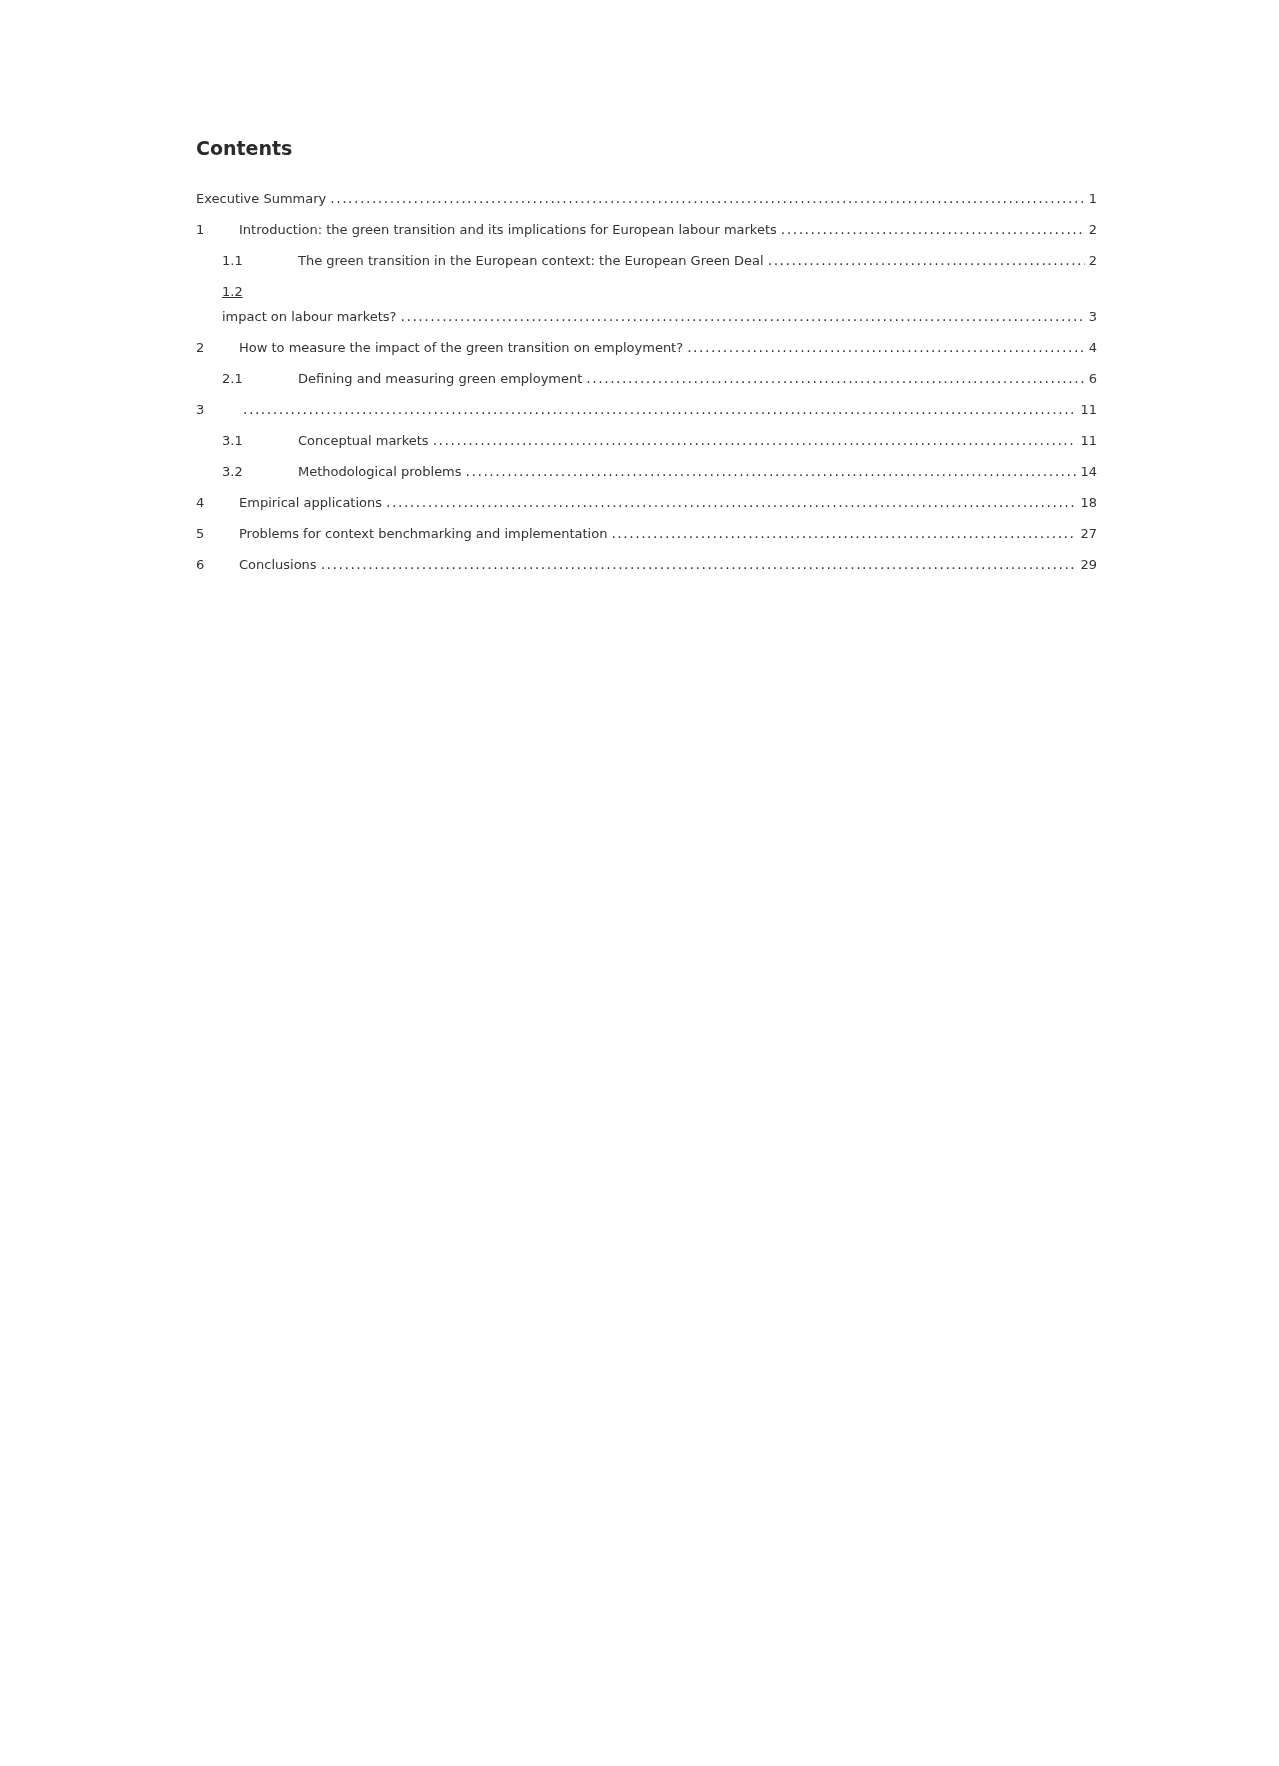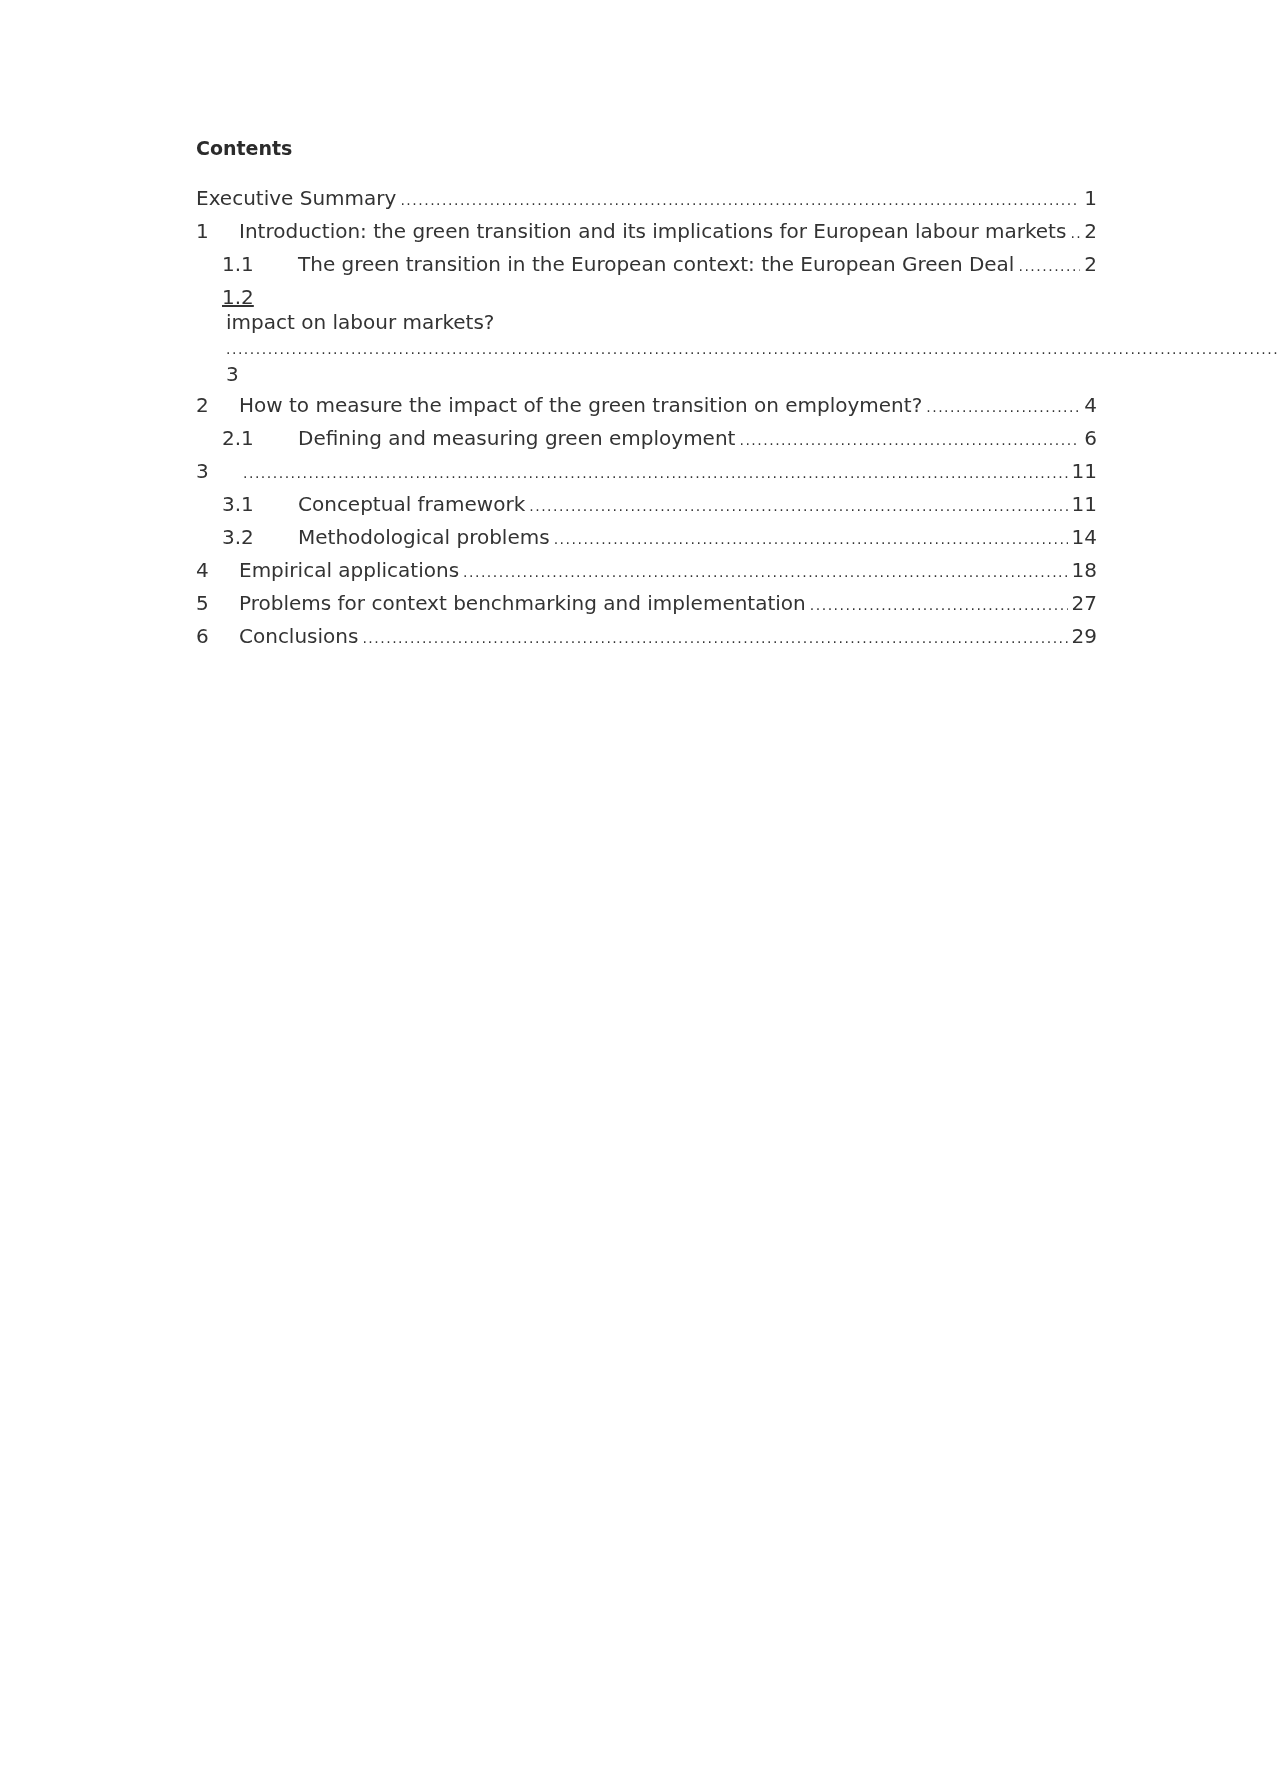--- a/index.html
+++ b/index.html
@@ -22,39 +22,39 @@
     width: 901px;
   }
   .toc-heading {
     font-size: 19px;
     line-height: 36px;
     font-weight: 700;
     color: #2b2b2b;
     margin: 0 0 20px 0;
   }
   .toc {
-    font-size: 20px;
+    font-size: 13px;
   }
   .toc-row {
     display: flex;
     align-items: baseline;
     line-height: 25px;
     margin-bottom: 6px;
   }
   .toc-row.no-gap {
     margin-bottom: 0;
     text-decoration: underline;
   }
   .toc-num {
     flex: 0 0 auto;
   }
   .lvl1 .toc-num { width: 43px; }
   .lvl2 { padding-left: 26px; }
   .lvl2 .toc-num { width: 76px; }
-  .cont { padding-left: 26px; flex-direction: column; }
+  .cont { padding-left: 26px; }
   .toc-title {
     flex: 0 1 auto;
     white-space: nowrap;
   }
   .leader {
     flex: 1 1 auto;
     min-width: 0;
     overflow: hidden;
     white-space: nowrap;
     margin: 0 4px 0 4px;
@@ -126,21 +126,21 @@
 
 
     <div class="toc-row lvl1">
       <span class="toc-num">3</span>
       <span class="leader"></span>
       <span class="toc-page">11</span>
     </div>
 
     <div class="toc-row lvl2">
       <span class="toc-num">3.1</span>
-      <span class="toc-title">Conceptual framework</span>
+      <span class="toc-title">Conceptual markets</span>
       <span class="leader"></span>
       <span class="toc-page">11</span>
     </div>
 
     <div class="toc-row lvl2">
       <span class="toc-num">3.2</span>
       <span class="toc-title">Methodological problems</span>
       <span class="leader"></span>
       <span class="toc-page">14</span>
     </div>

